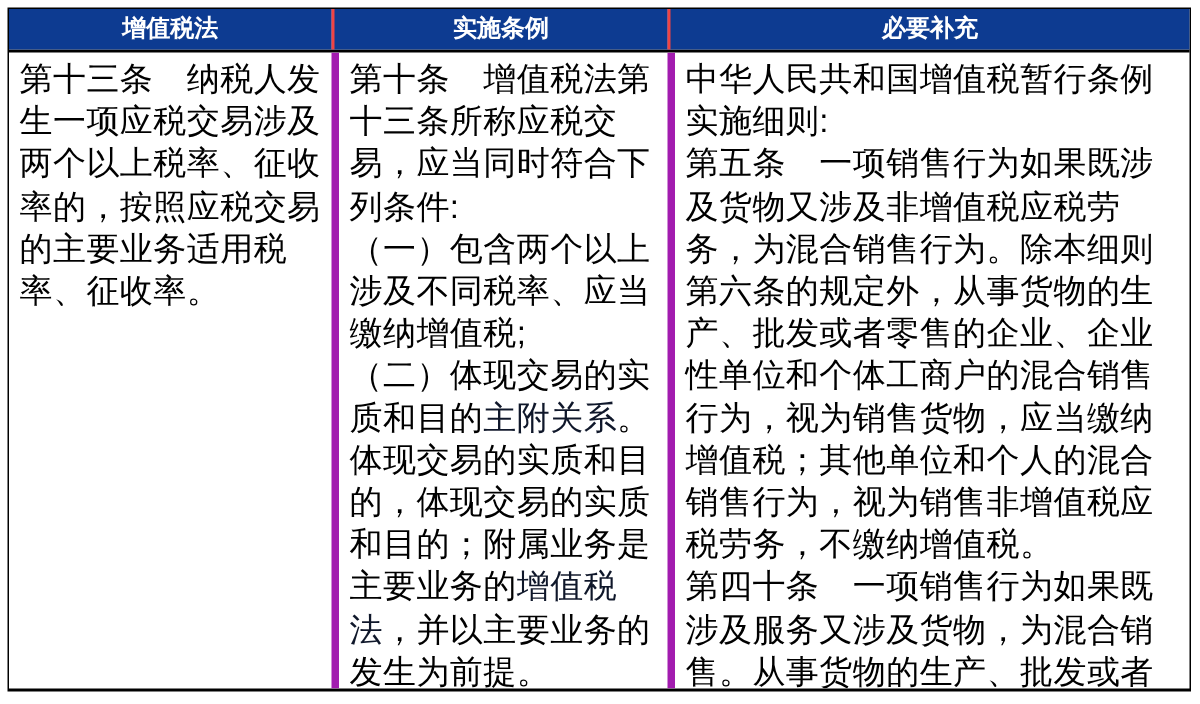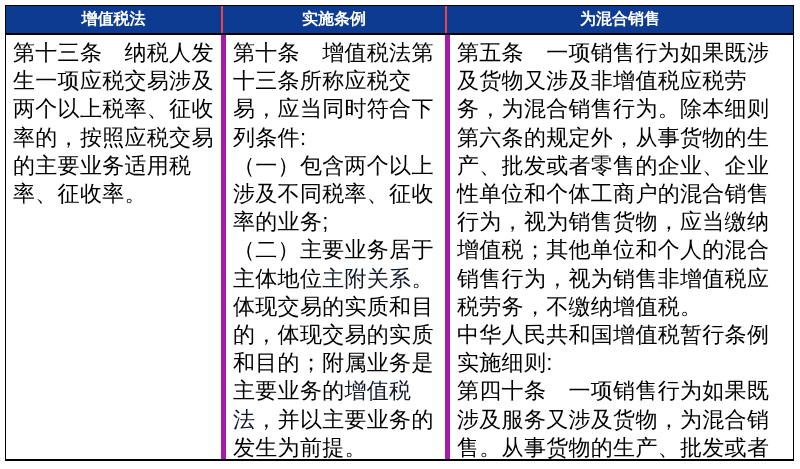--- a/index.html
+++ b/index.html
@@ -70,36 +70,36 @@
 </style>
 </head>
 <body>
 
 <div class="page">
   <div class="vat-table">
 
     <div class="header-row">
       <div class="hcell c1">增值税法</div>
       <div class="hcell c2">实施条例</div>
-      <div class="hcell c3">为混合销售</div>
+      <div class="hcell c3">必要补充</div>
     </div>
 
     <div class="body-row">
 
       <div class="cell c1">
         <p>第十三条　纳税人发生一项应税交易涉及两个以上税率、征收率的，按照应税交易的主要业务适用税率、征收率。</p>
       </div>
 
       <div class="cell c2">
         <p>第十条　增值税法第十三条所称应税交易，应当同时符合下列条件:</p>
-        <p>（一）包含两个以上涉及不同税率、征收率的业务;</p>
-        <p><span>（二）主要业务居于主体地位</span><span class="hl">主附关系</span><span>。体现交易的实质和目的，体现交易的实质和目的；附属业务是主要业务的</span><span class="hl">增值税法</span><span>，并以主要业务的发生为前提。</span></p>
+        <p>（一）包含两个以上涉及不同税率、应当缴纳增值税;</p>
+        <p><span>（二）体现交易的实质和目的</span><span class="hl">主附关系</span><span>。体现交易的实质和目的，体现交易的实质和目的；附属业务是主要业务的</span><span class="hl">增值税法</span><span>，并以主要业务的发生为前提。</span></p>
       </div>
 
       <div class="cell c3">
+        <p>中华人民共和国增值税暂行条例实施细则:</p>
         <p>第五条　一项销售行为如果既涉及货物又涉及非增值税应税劳务，为混合销售行为。除本细则第六条的规定外，从事货物的生产、批发或者零售的企业、企业性单位和个体工商户的混合销售行为，视为销售货物，应当缴纳增值税；其他单位和个人的混合销售行为，视为销售非增值税应税劳务，不缴纳增值税。</p>
-        <p>中华人民共和国增值税暂行条例实施细则:</p>
         <p>第四十条　一项销售行为如果既涉及服务又涉及货物，为混合销售。从事货物的生产、批发或者零售的单位和个体工商户的混合销售行为，按照销售货物缴纳增值税；其他单位和个体工商户的混合销售行为，按照销售服务缴纳增值税。</p>
       </div>
 
     </div>
   </div>
 </div>
 
 </body></html>

